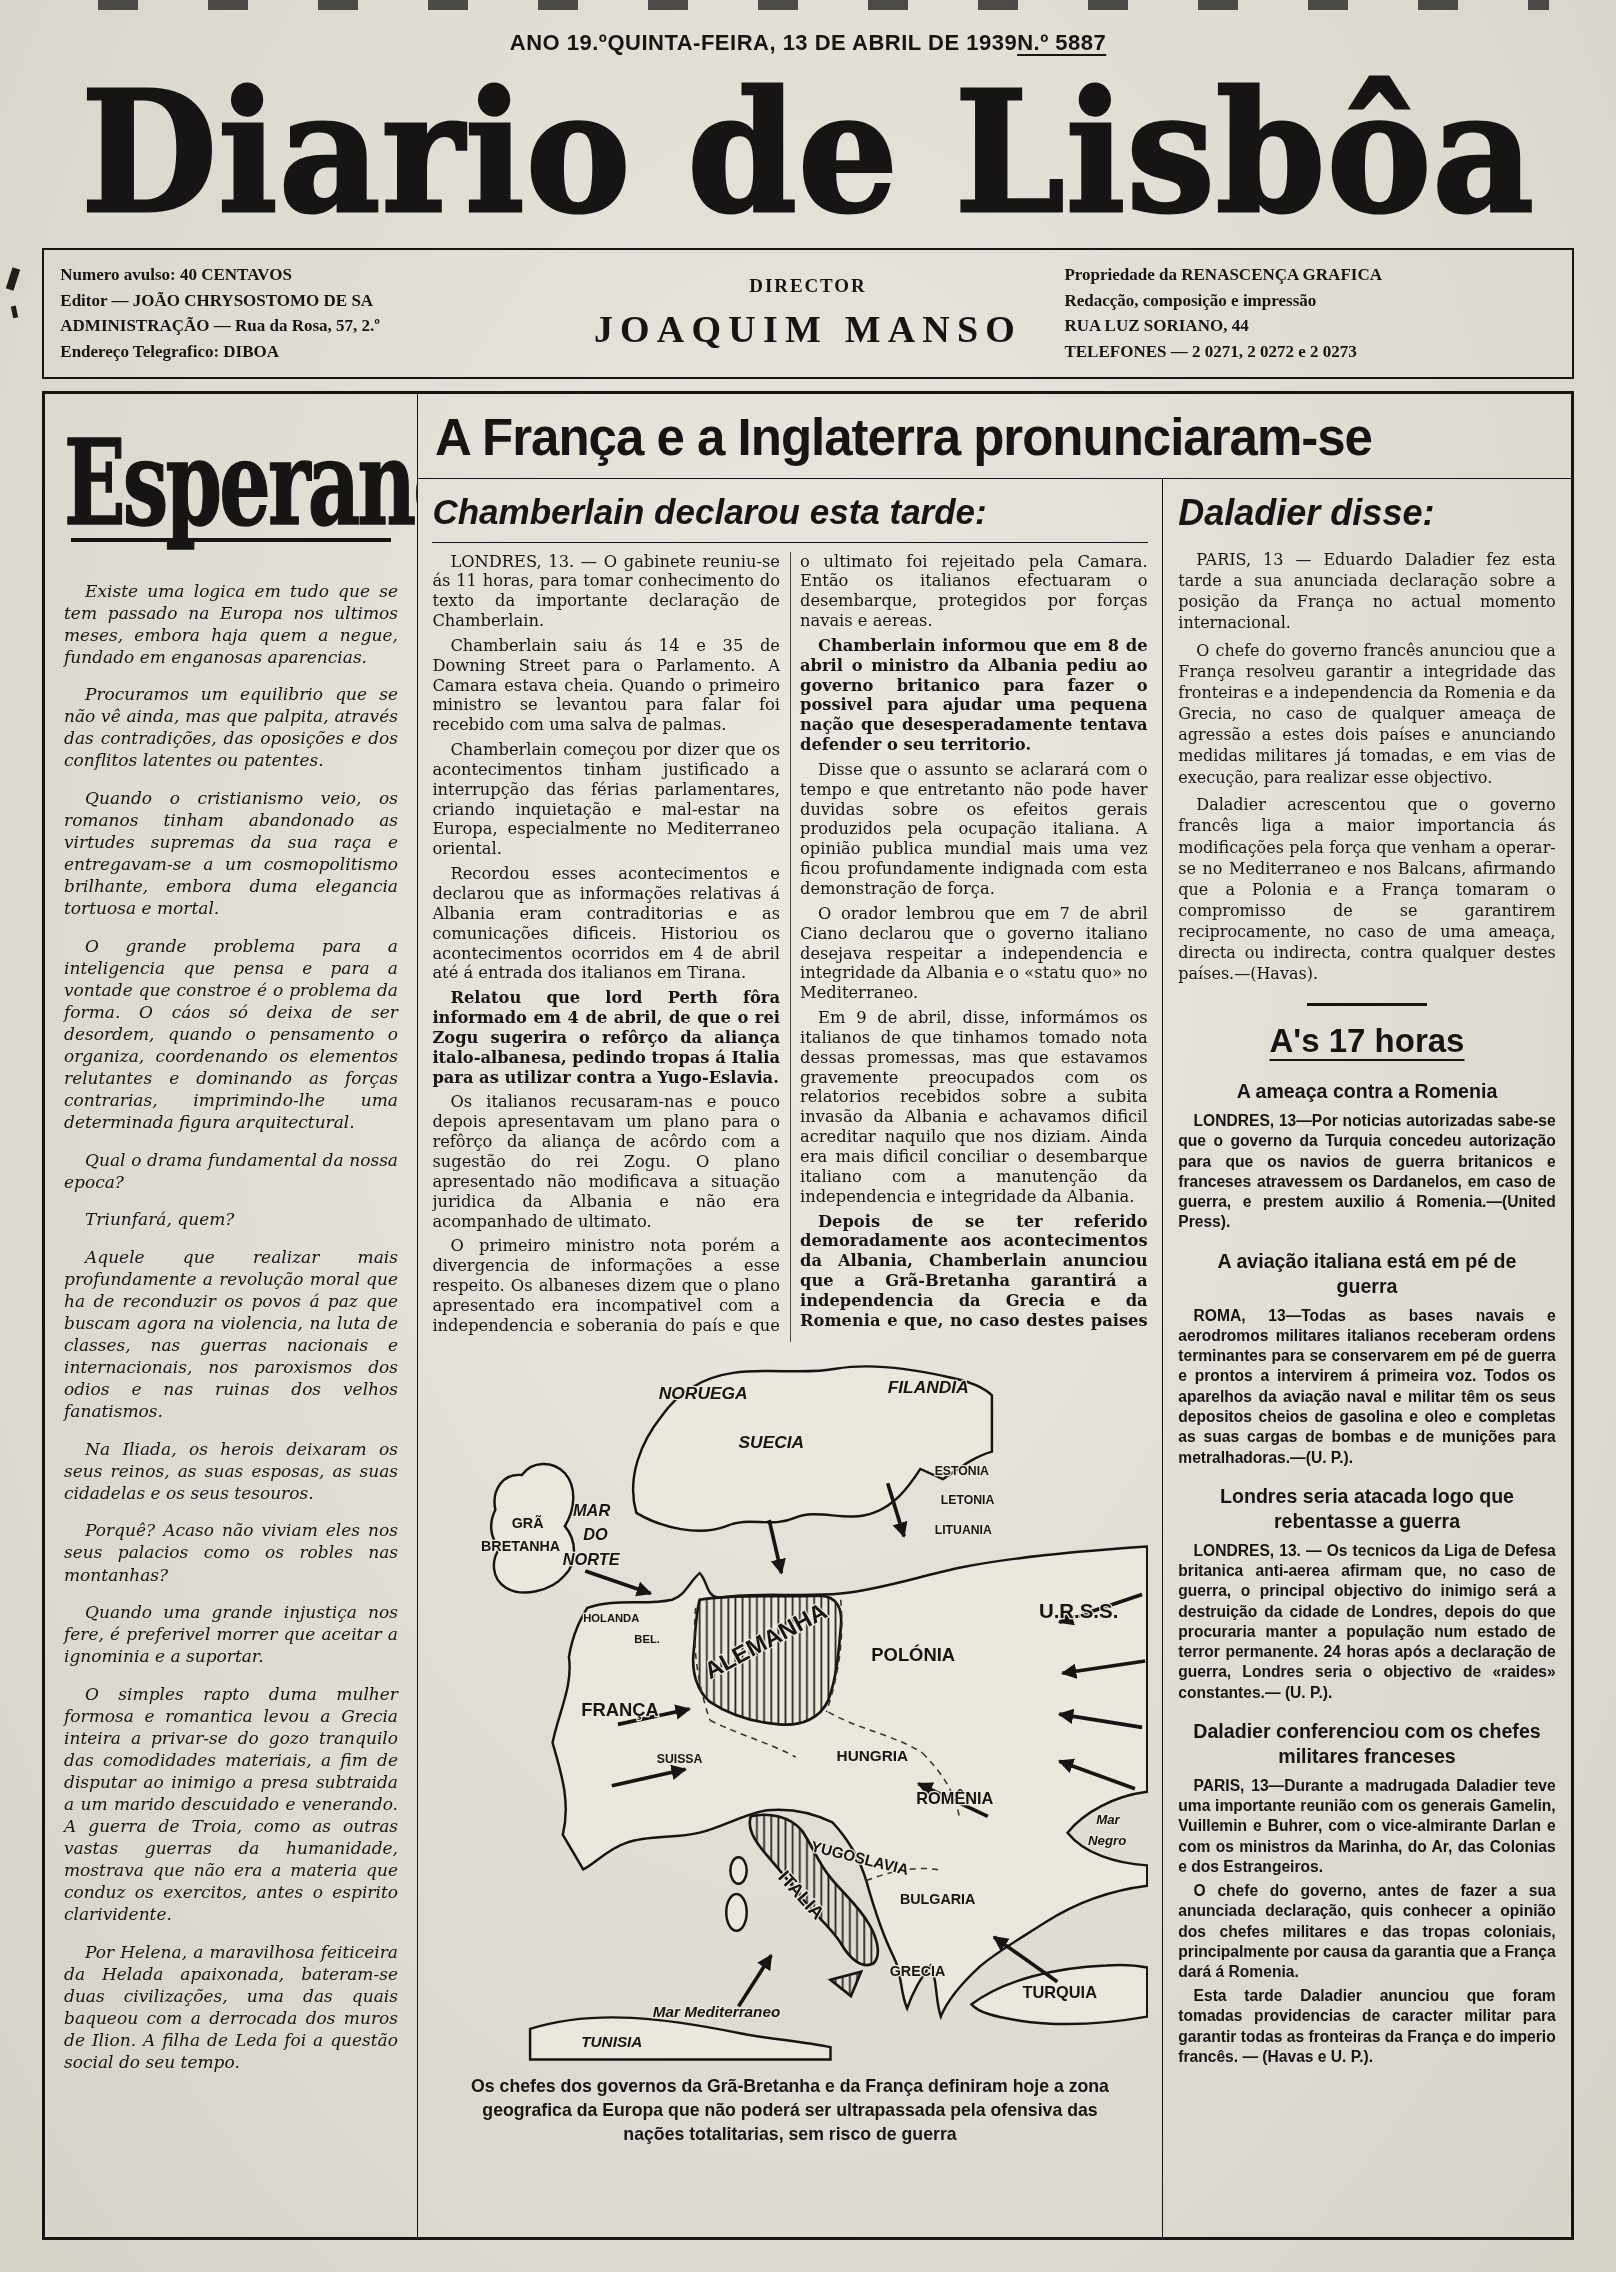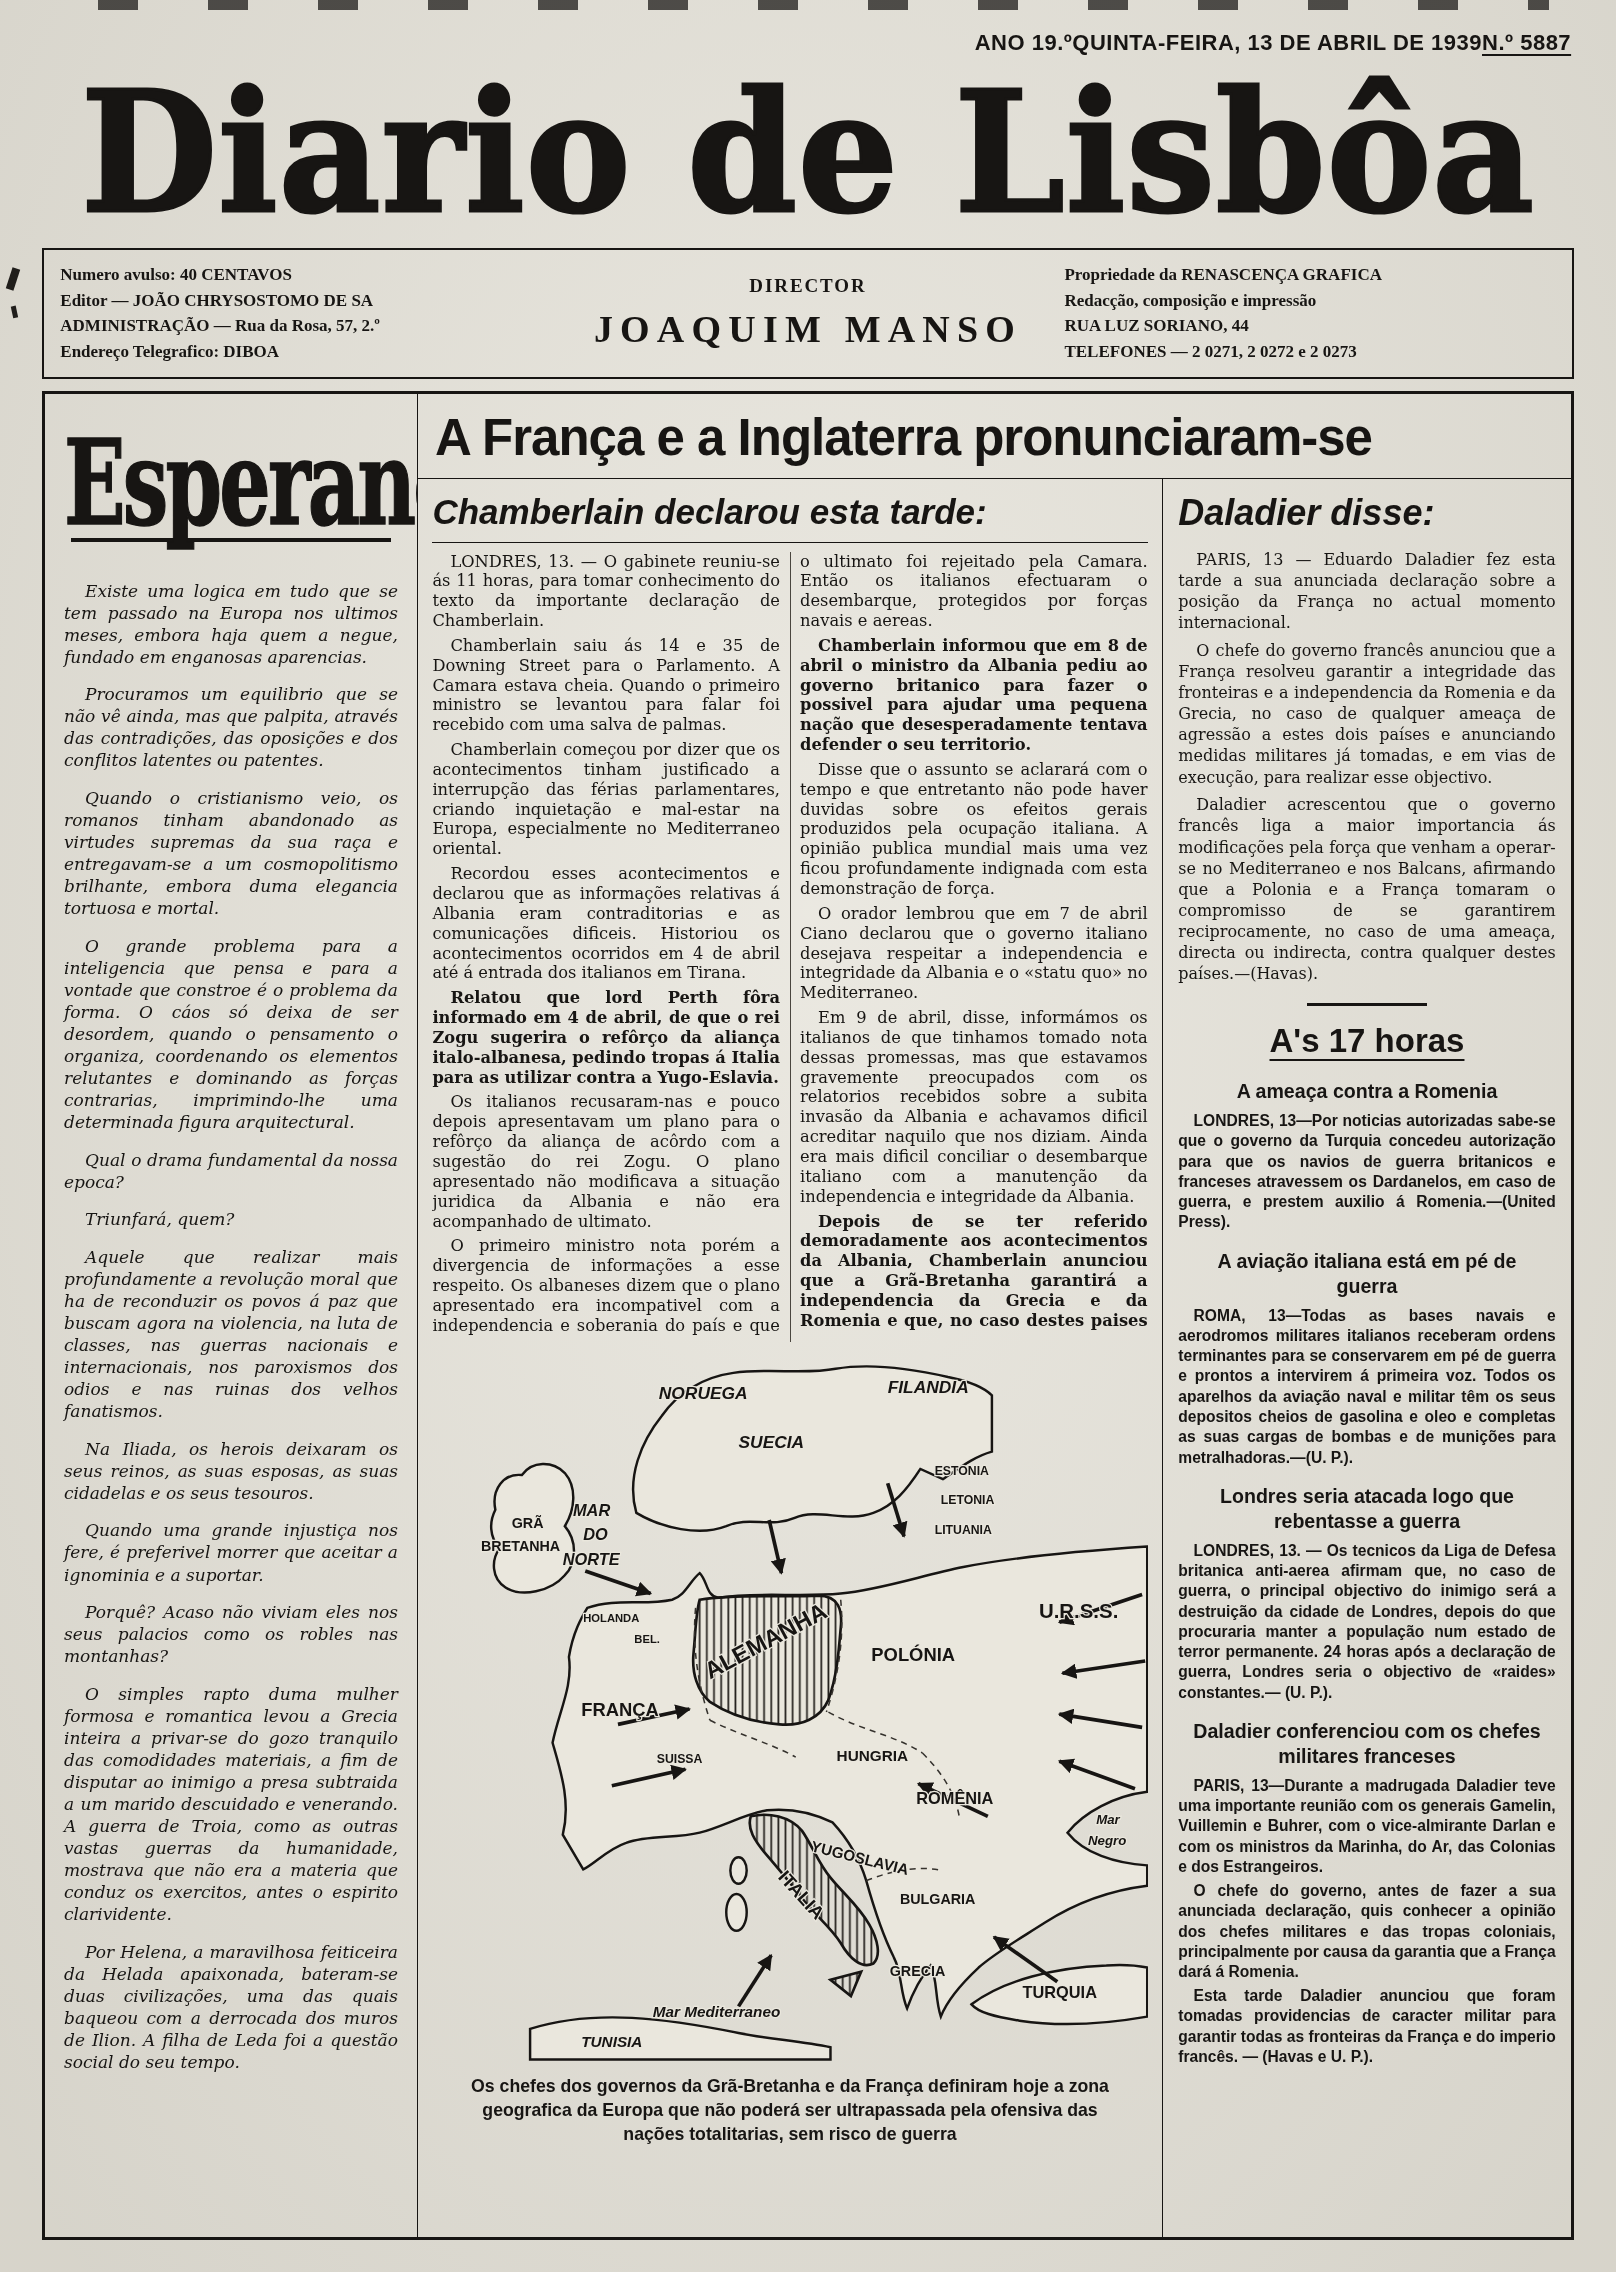--- a/index.html
+++ b/index.html
@@ -12,21 +12,21 @@
     font-family:"DejaVu Serif", serif;
   }
   .page{box-sizing:border-box;width:100%;height:100%;padding:18px 42px 0;position:relative;}
   .tear{position:absolute;top:0;left:67px;right:67px;height:9.6px;opacity:.75;
     background:repeating-linear-gradient(90deg, transparent 0 31px, #1c1a18 31px 71px, transparent 71px 110px);}
   .speck{position:absolute;background:#201e1b;}
   .speck.s1{left:8.6px;top:268px;width:7.7px;height:22px;transform:rotate(18deg);}
   .speck.s2{left:12.4px;top:306px;width:4.8px;height:12.4px;transform:rotate(-12deg);}
 
   
-  .topline{display:flex;justify-content:flex-end;align-items:flex-end;
+  .topline{display:flex;justify-content:center;align-items:flex-end;
     font-family:"Liberation Sans",sans-serif;font-weight:bold;font-size:22px;
     padding:12.4px 2.9px 4.8px;letter-spacing:0.5px;}
   .topline .issue{text-decoration:underline;text-underline-offset:3.8px;}
 
   
   .masthead{margin:13.4px 0 16.3px;text-align:center;font-family:"DejaVu Serif",serif;
     font-weight:bold;font-size:157px;line-height:1;letter-spacing:1px;
     -webkit-text-stroke:2.9px #171513;transform:scaleY(1.06);}
 
   
@@ -140,22 +140,22 @@
       </div>
       <div class="esp-body">
           <p class="esp-p">Existe uma logica em tudo que se tem passado na Europa nos ultimos meses, embora haja quem a negue, fundado em enganosas aparencias.</p>
           <p class="esp-p">Procuramos um equilibrio que se não vê ainda, mas que palpita, através das contradições, das oposições e dos conflitos latentes ou patentes.</p>
           <p class="esp-p">Quando o cristianismo veio, os romanos tinham abandonado as virtudes supremas da sua raça e entregavam-se a um cosmopolitismo brilhante, embora duma elegancia tortuosa e mortal.</p>
           <p class="esp-p">O grande problema para a inteligencia que pensa e para a vontade que constroe é o problema da forma. O cáos só deixa de ser desordem, quando o pensamento o organiza, coordenando os elementos relutantes e dominando as forças contrarias, imprimindo-lhe uma determinada figura arquitectural.</p>
           <p class="esp-p">Qual o drama fundamental da nossa epoca?</p>
           <p class="esp-p">Triunfará, quem?</p>
           <p class="esp-p">Aquele que realizar mais profundamente a revolução moral que ha de reconduzir os povos á paz que buscam agora na violencia, na luta de classes, nas guerras nacionais e internacionais, nos paroxismos dos odios e nas ruinas dos velhos fanatismos.</p>
           <p class="esp-p">Na Iliada, os herois deixaram os seus reinos, as suas esposas, as suas cidadelas e os seus tesouros.</p>
+          <p class="esp-p">Porquê? Acaso não viviam eles nos seus palacios como os robles nas montanhas?</p>
           <p class="esp-p">Quando uma grande injustiça nos fere, é preferivel morrer que aceitar a ignominia e a suportar.</p>
-          <p class="esp-p">Porquê? Acaso não viviam eles nos seus palacios como os robles nas montanhas?</p>
           <p class="esp-p">O simples rapto duma mulher formosa e romantica levou a Grecia inteira a privar-se do gozo tranquilo das comodidades materiais, a fim de disputar ao inimigo a presa subtraida a um marido descuidado e venerando. A guerra de Troia, como as outras vastas guerras da humanidade, mostrava que não era a materia que conduz os exercitos, antes o espirito clarividente.</p>
           <p class="esp-p">Por Helena, a maravilhosa feiticeira da Helada apaixonada, bateram-se duas civilizações, uma das quais baqueou com a derrocada dos muros de Ilion. A filha de Leda foi a questão social do seu tempo.</p>
         </div>
     </aside>
 
     <section class="rightarea">
       <h2 class="headline">A França e a Inglaterra pronunciaram-se</h2>
 
       <div class="contentrow">
 

